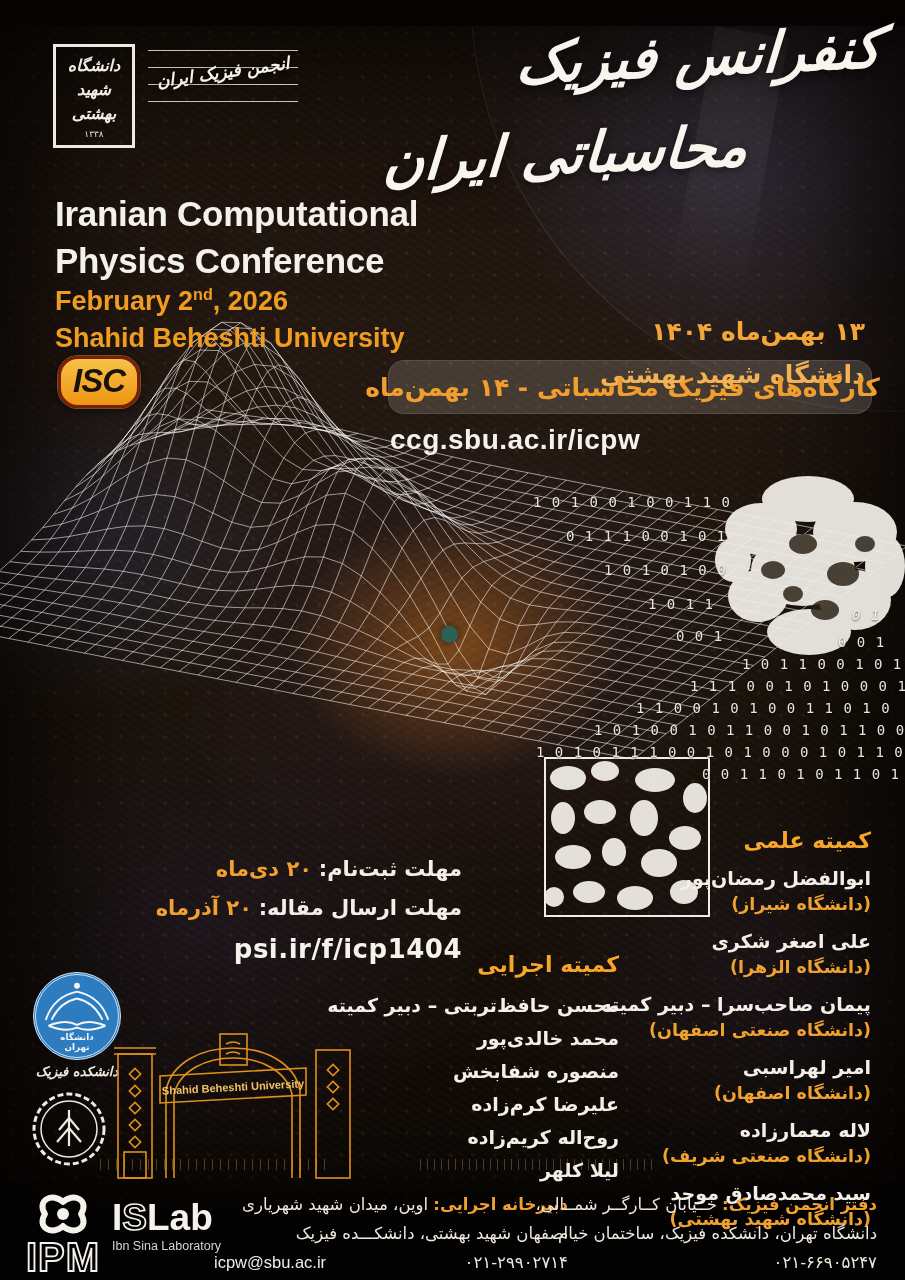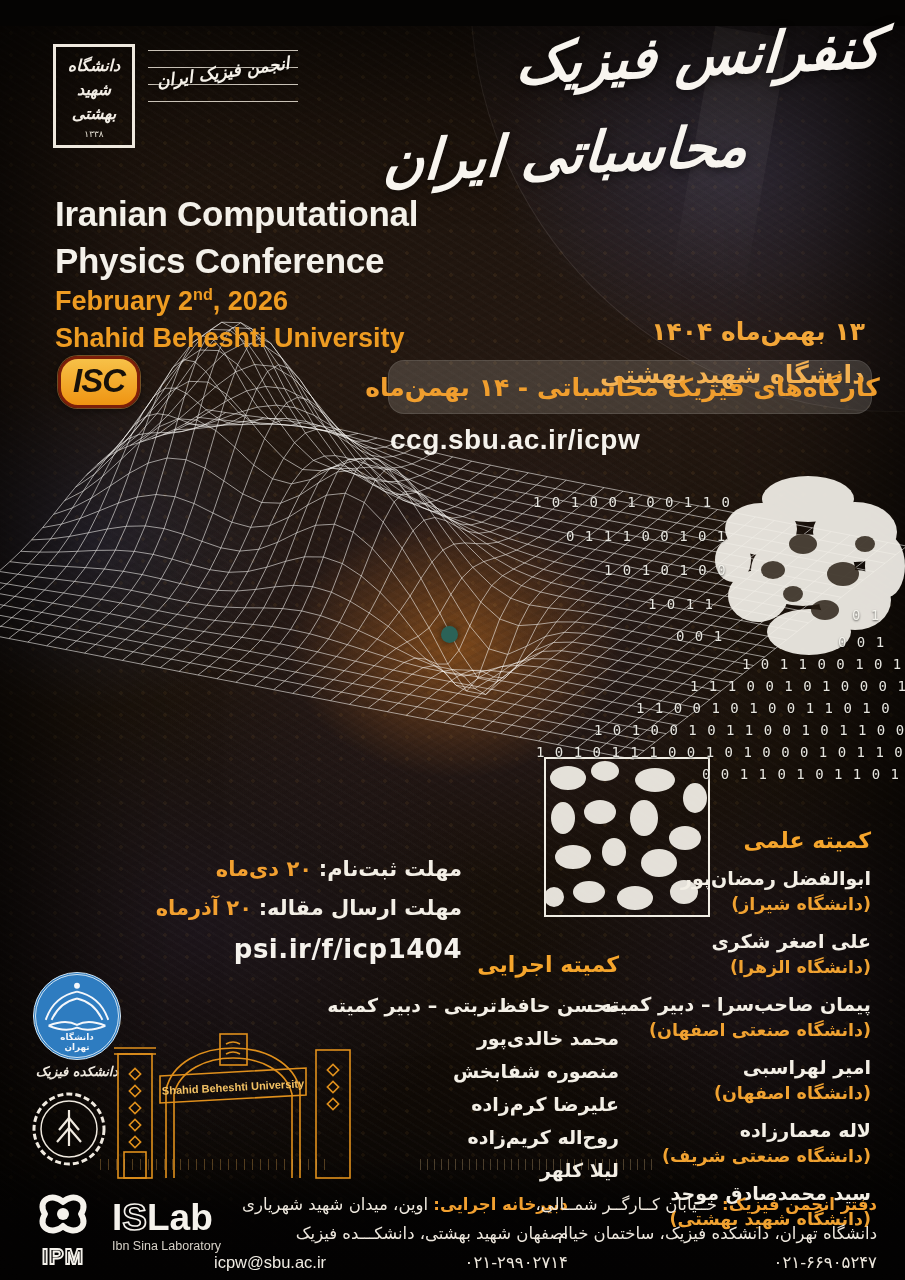--- a/index.html
+++ b/index.html
@@ -86,21 +86,21 @@
       font-size:13px;color:#efe9df;direction:rtl;}
   .sharif-seal{left:28px;top:1088px;width:82px;height:82px;}
 
   .ticks1{left:100px;top:1159px;width:225px;height:11px;opacity:.45;
       background:repeating-linear-gradient(90deg, rgba(238,176,86,.7) 0 1.5px, transparent 1.5px 8px);}
   .ticks2{left:420px;top:1159px;width:235px;height:11px;opacity:.4;
       background:repeating-linear-gradient(90deg, rgba(238,200,140,.7) 0 1.5px, transparent 1.5px 7px);}
 
   
   .ipm{left:26px;top:1190px;width:74px;text-align:center;}
-  .ipm .word{font-family:"Liberation Sans","DejaVu Sans",sans-serif;font-weight:bold;font-size:22px;line-height:30px;
+  .ipm .word{font-family:"Liberation Sans","DejaVu Sans",sans-serif;font-weight:bold;font-size:40px;line-height:30px;
       color:transparent;-webkit-text-stroke:1.8px #f5f2ec;letter-spacing:1px;}
   .islab{left:112px;top:1198px;}
   .islab .word{font-family:"Liberation Sans","DejaVu Sans",sans-serif;font-weight:bold;font-size:37px;line-height:40px;color:#f5f2ec;}
   .islab .s{color:transparent;-webkit-text-stroke:1.6px #f5f2ec;}
   .islab .cap{font-size:12.5px;color:#d8d2c8;margin-top:1px;}
   .f-block{direction:rtl;text-align:right;font-size:16.5px;line-height:29px;color:#eee8de;}
   .f-exec{left:214px;top:1190px;width:354px;}
   .f-soc{right:28px;top:1190px;width:322px;}
   .f-block .lab{color:#f2a030;font-weight:bold;}
   .f-row{display:flex;direction:ltr;justify-content:space-between;align-items:center;}
@@ -164,21 +164,21 @@
         <ellipse cx="141" cy="136" rx="14" ry="12"></ellipse>
       <ellipse cx="11" cy="141" rx="10" ry="10"></ellipse>
     </g>
   </svg>
 
   <div class="bin" style="left:533px;top:494px;">1 0 1 0 0 1 0 0 1 1 0</div>
   <div class="bin" style="left:566px;top:528px;">0 1 1 1 0 0 1 0 1</div>
   <div class="bin" style="left:604px;top:562px;">1 0 1 0 1 0 0</div>
   <div class="bin" style="left:648px;top:596px;">1 0 1 1</div>
   <div class="bin" style="left:676px;top:628px;">0 0 1</div>
-  <div class="bin" style="left:852px;top:607px;">0 1</div>
+  <div class="bin" style="left:852px;top:607px;font-style:italic;">0 1</div>
   <div class="bin" style="left:838px;top:634px;">0 0 1</div>
   <div class="bin" style="left:742px;top:656px;">1 0 1 1 0 0 1 0 1</div>
   <div class="bin" style="left:690px;top:678px;">1 1 1 0 0 1 0 1 0 0 0 1</div>
   <div class="bin" style="left:636px;top:700px;">1 1 0 0 1 0 1 0 0 1 1 0 1 0</div>
   <div class="bin" style="left:594px;top:722px;">1 0 1 0 0 1 0 1 1 0 0 1 0 1 1 0 0 1</div>
   <div class="bin" style="left:536px;top:744px;">1 0 1 0 1 1 1 0 0 1 0 1 0 0 0 1 0 1 1 0</div>
   <div class="bin" style="left:702px;top:766px;">0 0 1 1 0 1 0 1 1 0 1</div>
 
   <div class="abs footer-dark"></div>
 

